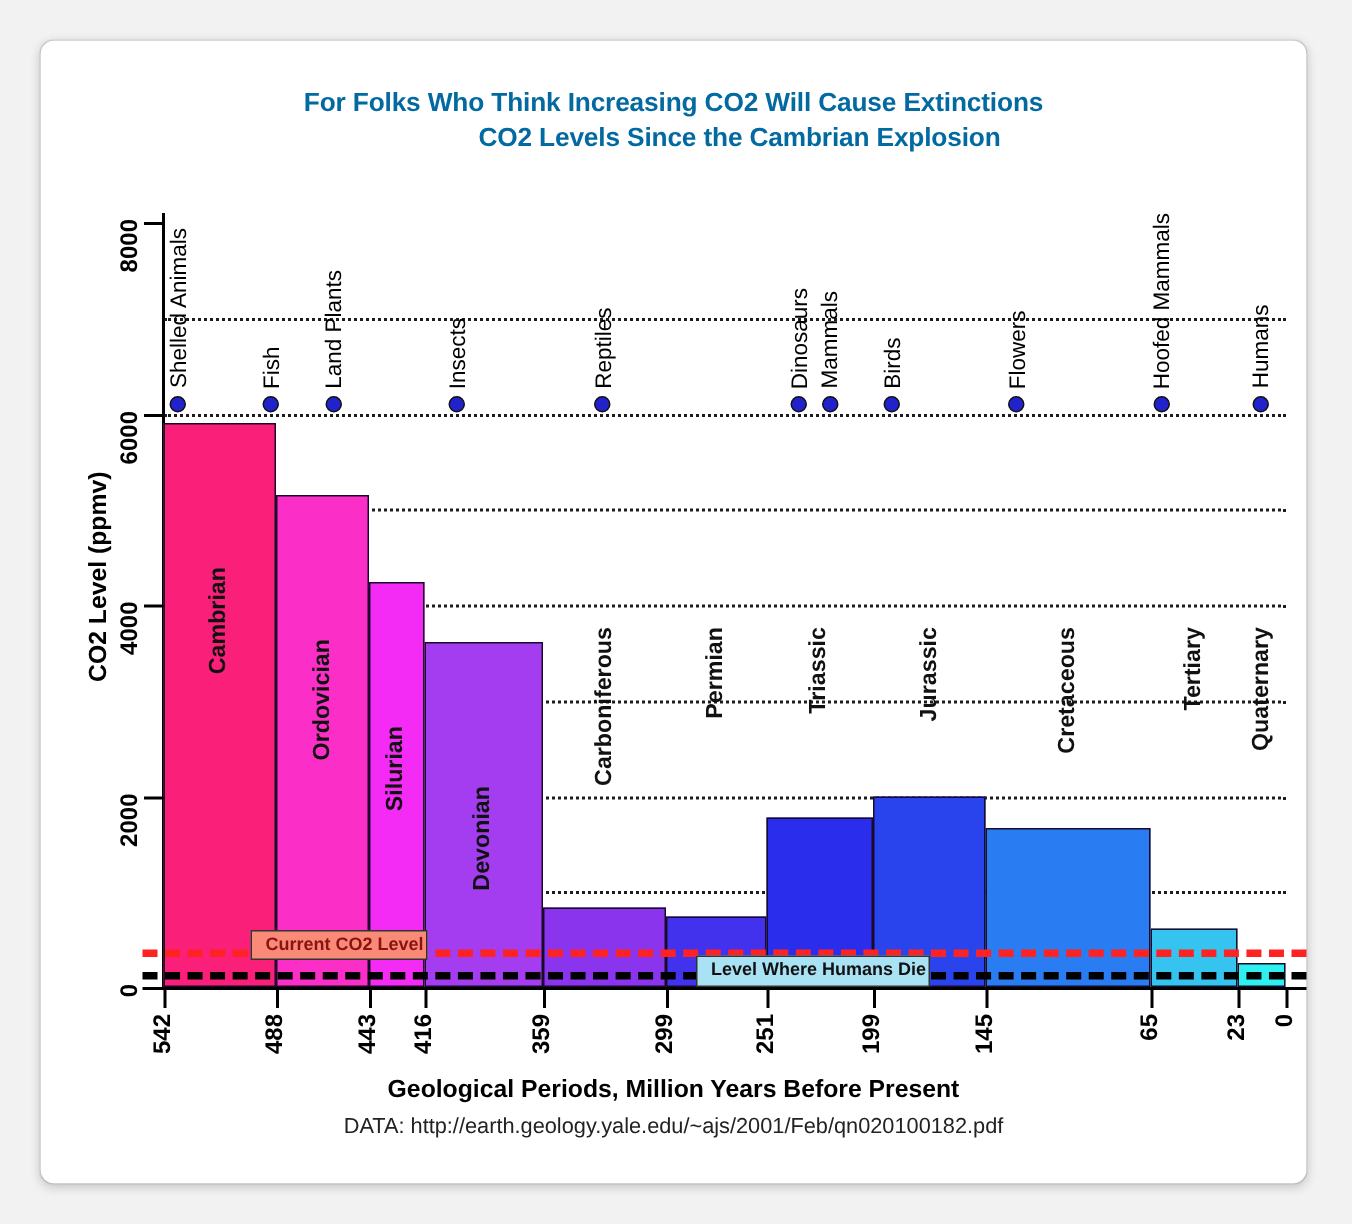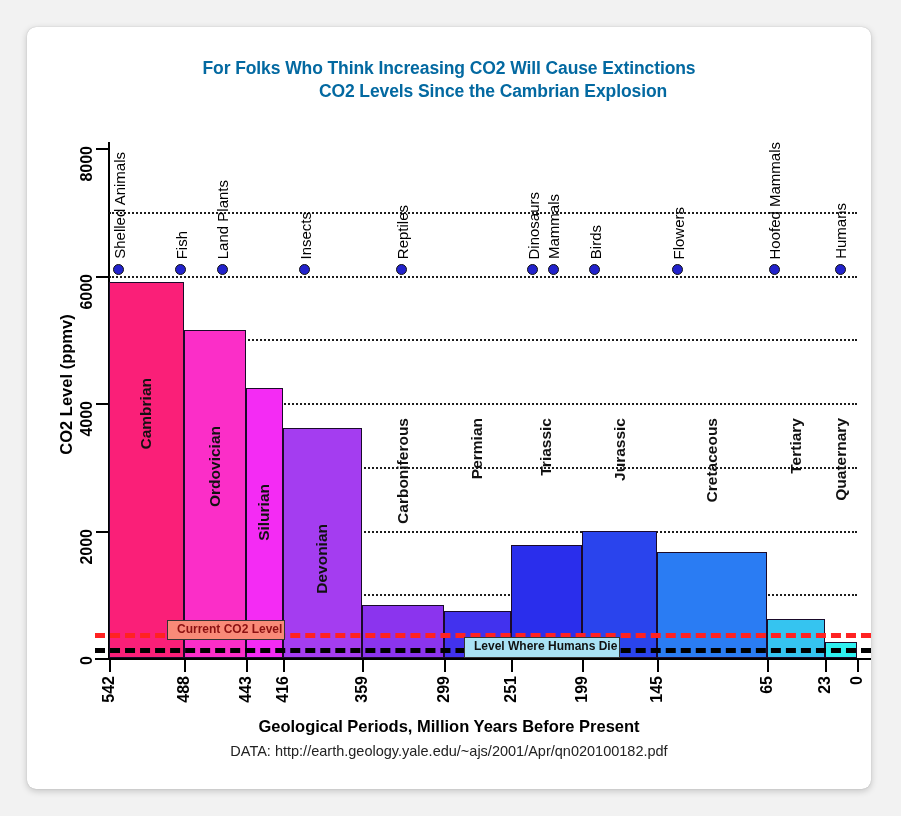--- a/index.html
+++ b/index.html
@@ -204,15 +204,15 @@
           <div class="xtick-mark" style="left: 658.295px;"></div>
           <div class="xtick-label" style="left: 649.295px;">65</div>
           <div class="xtick-mark" style="left: 716.258px;"></div>
           <div class="xtick-label" style="left: 707.258px;">23</div>
           <div class="xtick-mark" style="left: 748px;"></div>
           <div class="xtick-label" style="left: 739px;">0</div>
         </div>
     </div>
 
     <div id="xlabel">Geological Periods, Million Years Before Present</div>
-    <div id="source">DATA: http://earth.geology.yale.edu/~ajs/2001/Apr/qn020100182.pdf</div>
+    <div id="source">DATA: http://earth.geology.yale.edu/~ajs/2001/Feb/qn020100182.pdf</div>
   </div>
 </div>
 
 </body></html>

